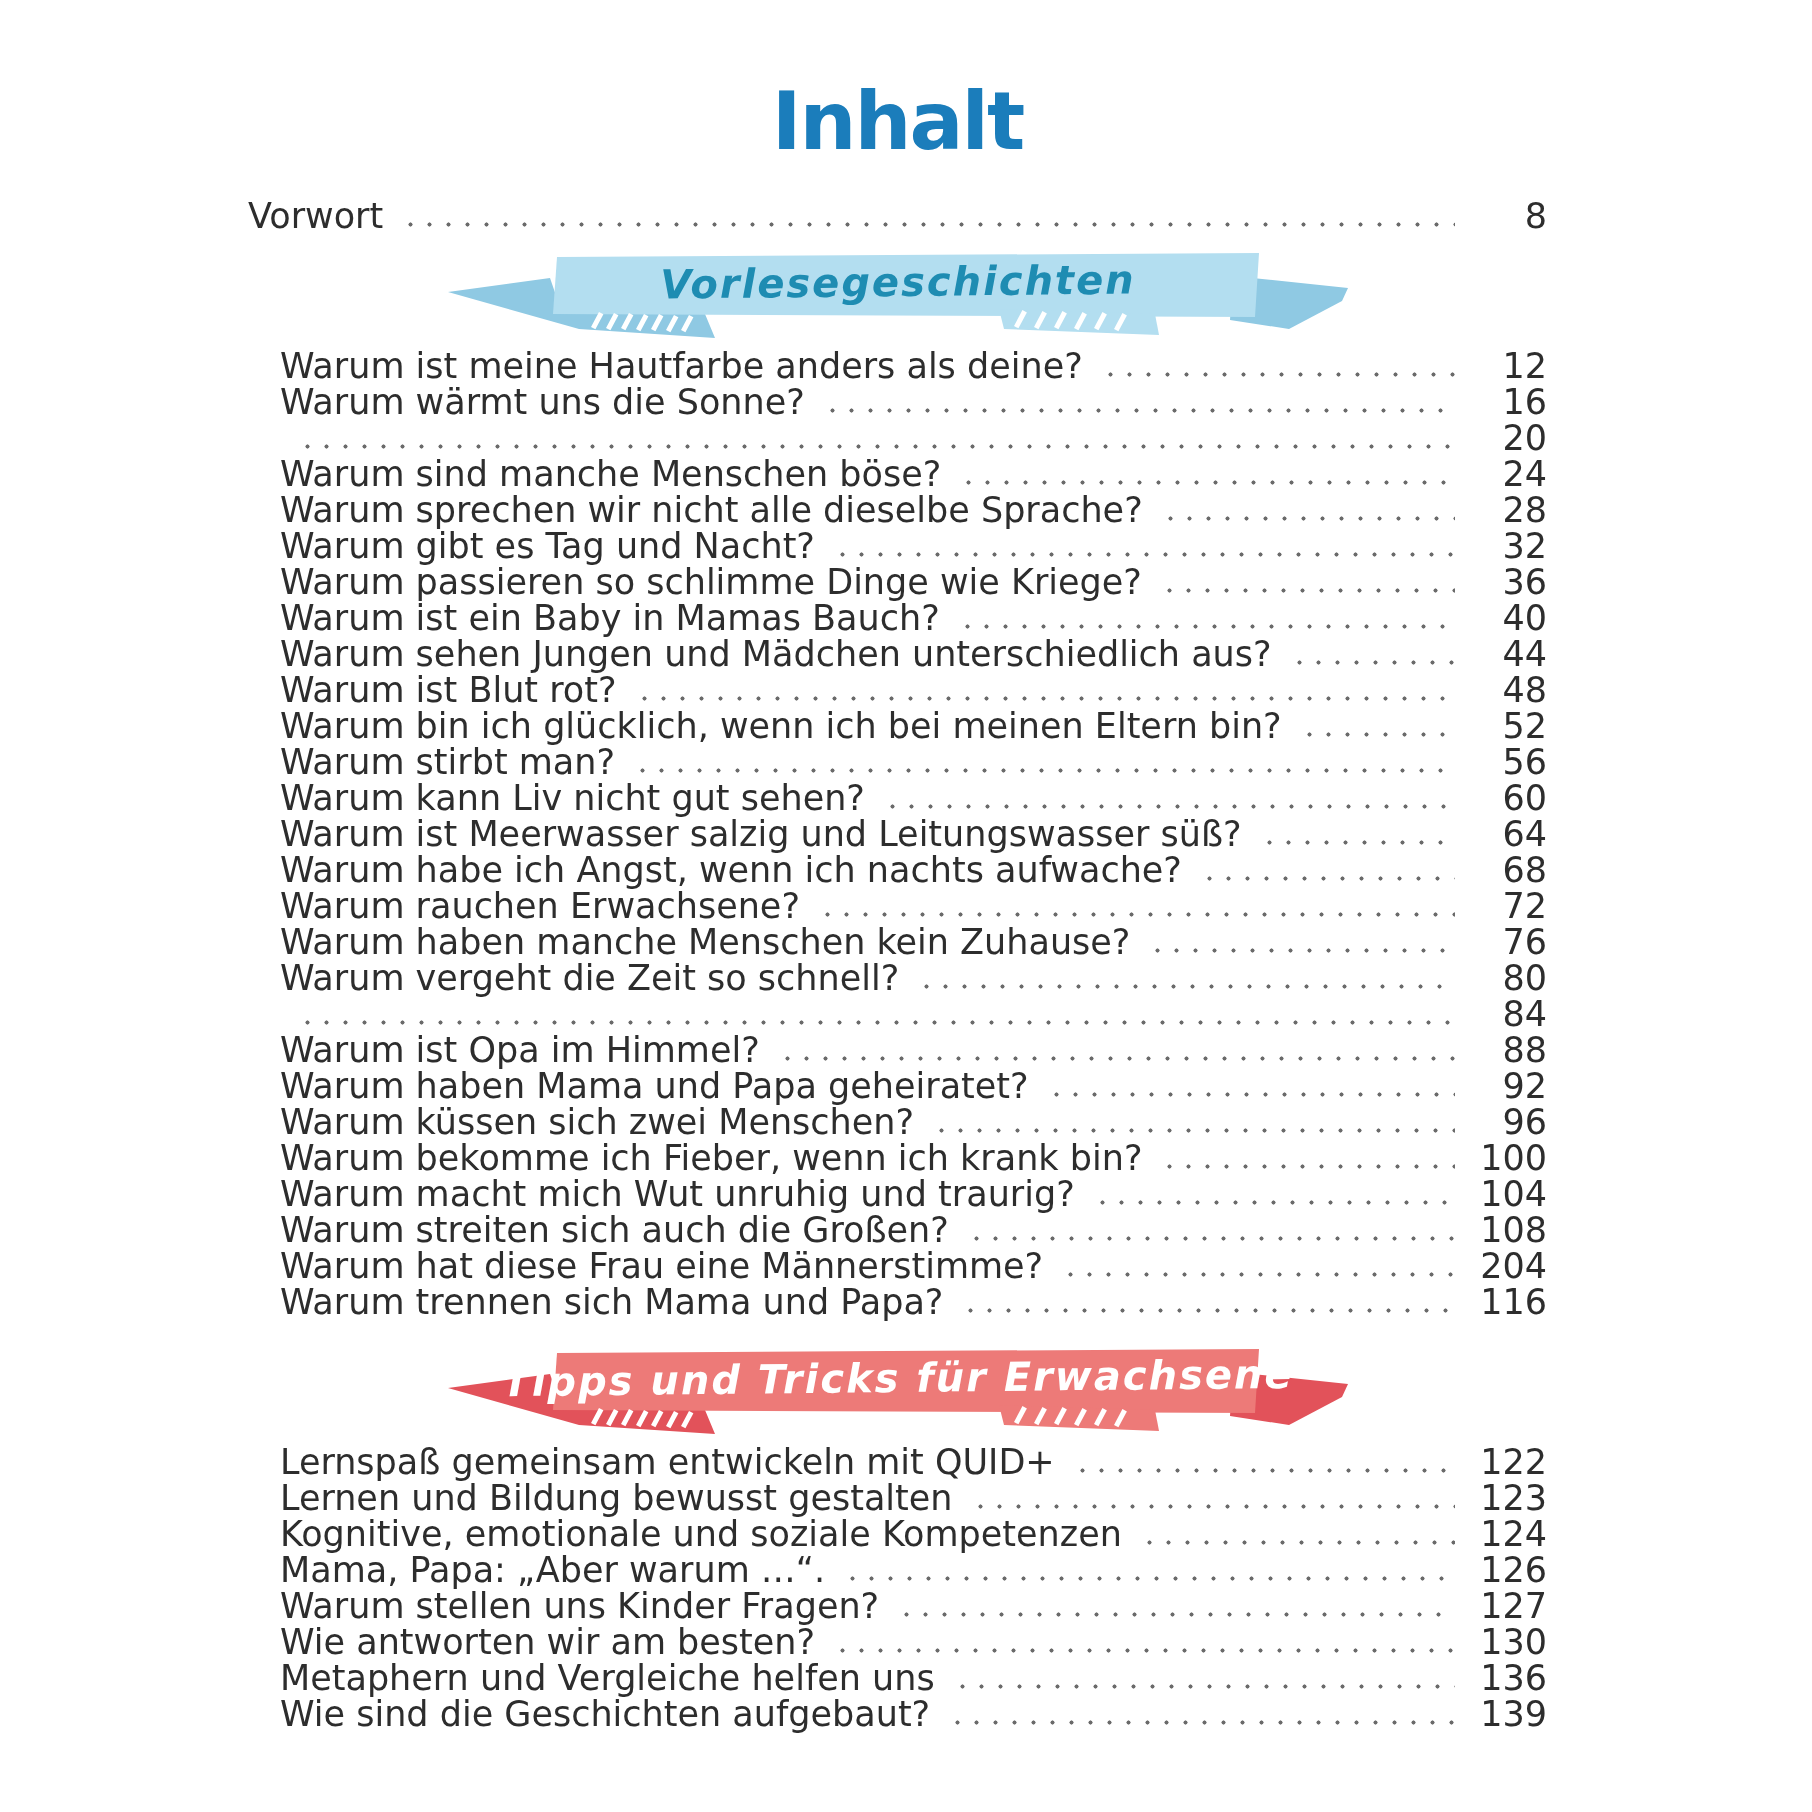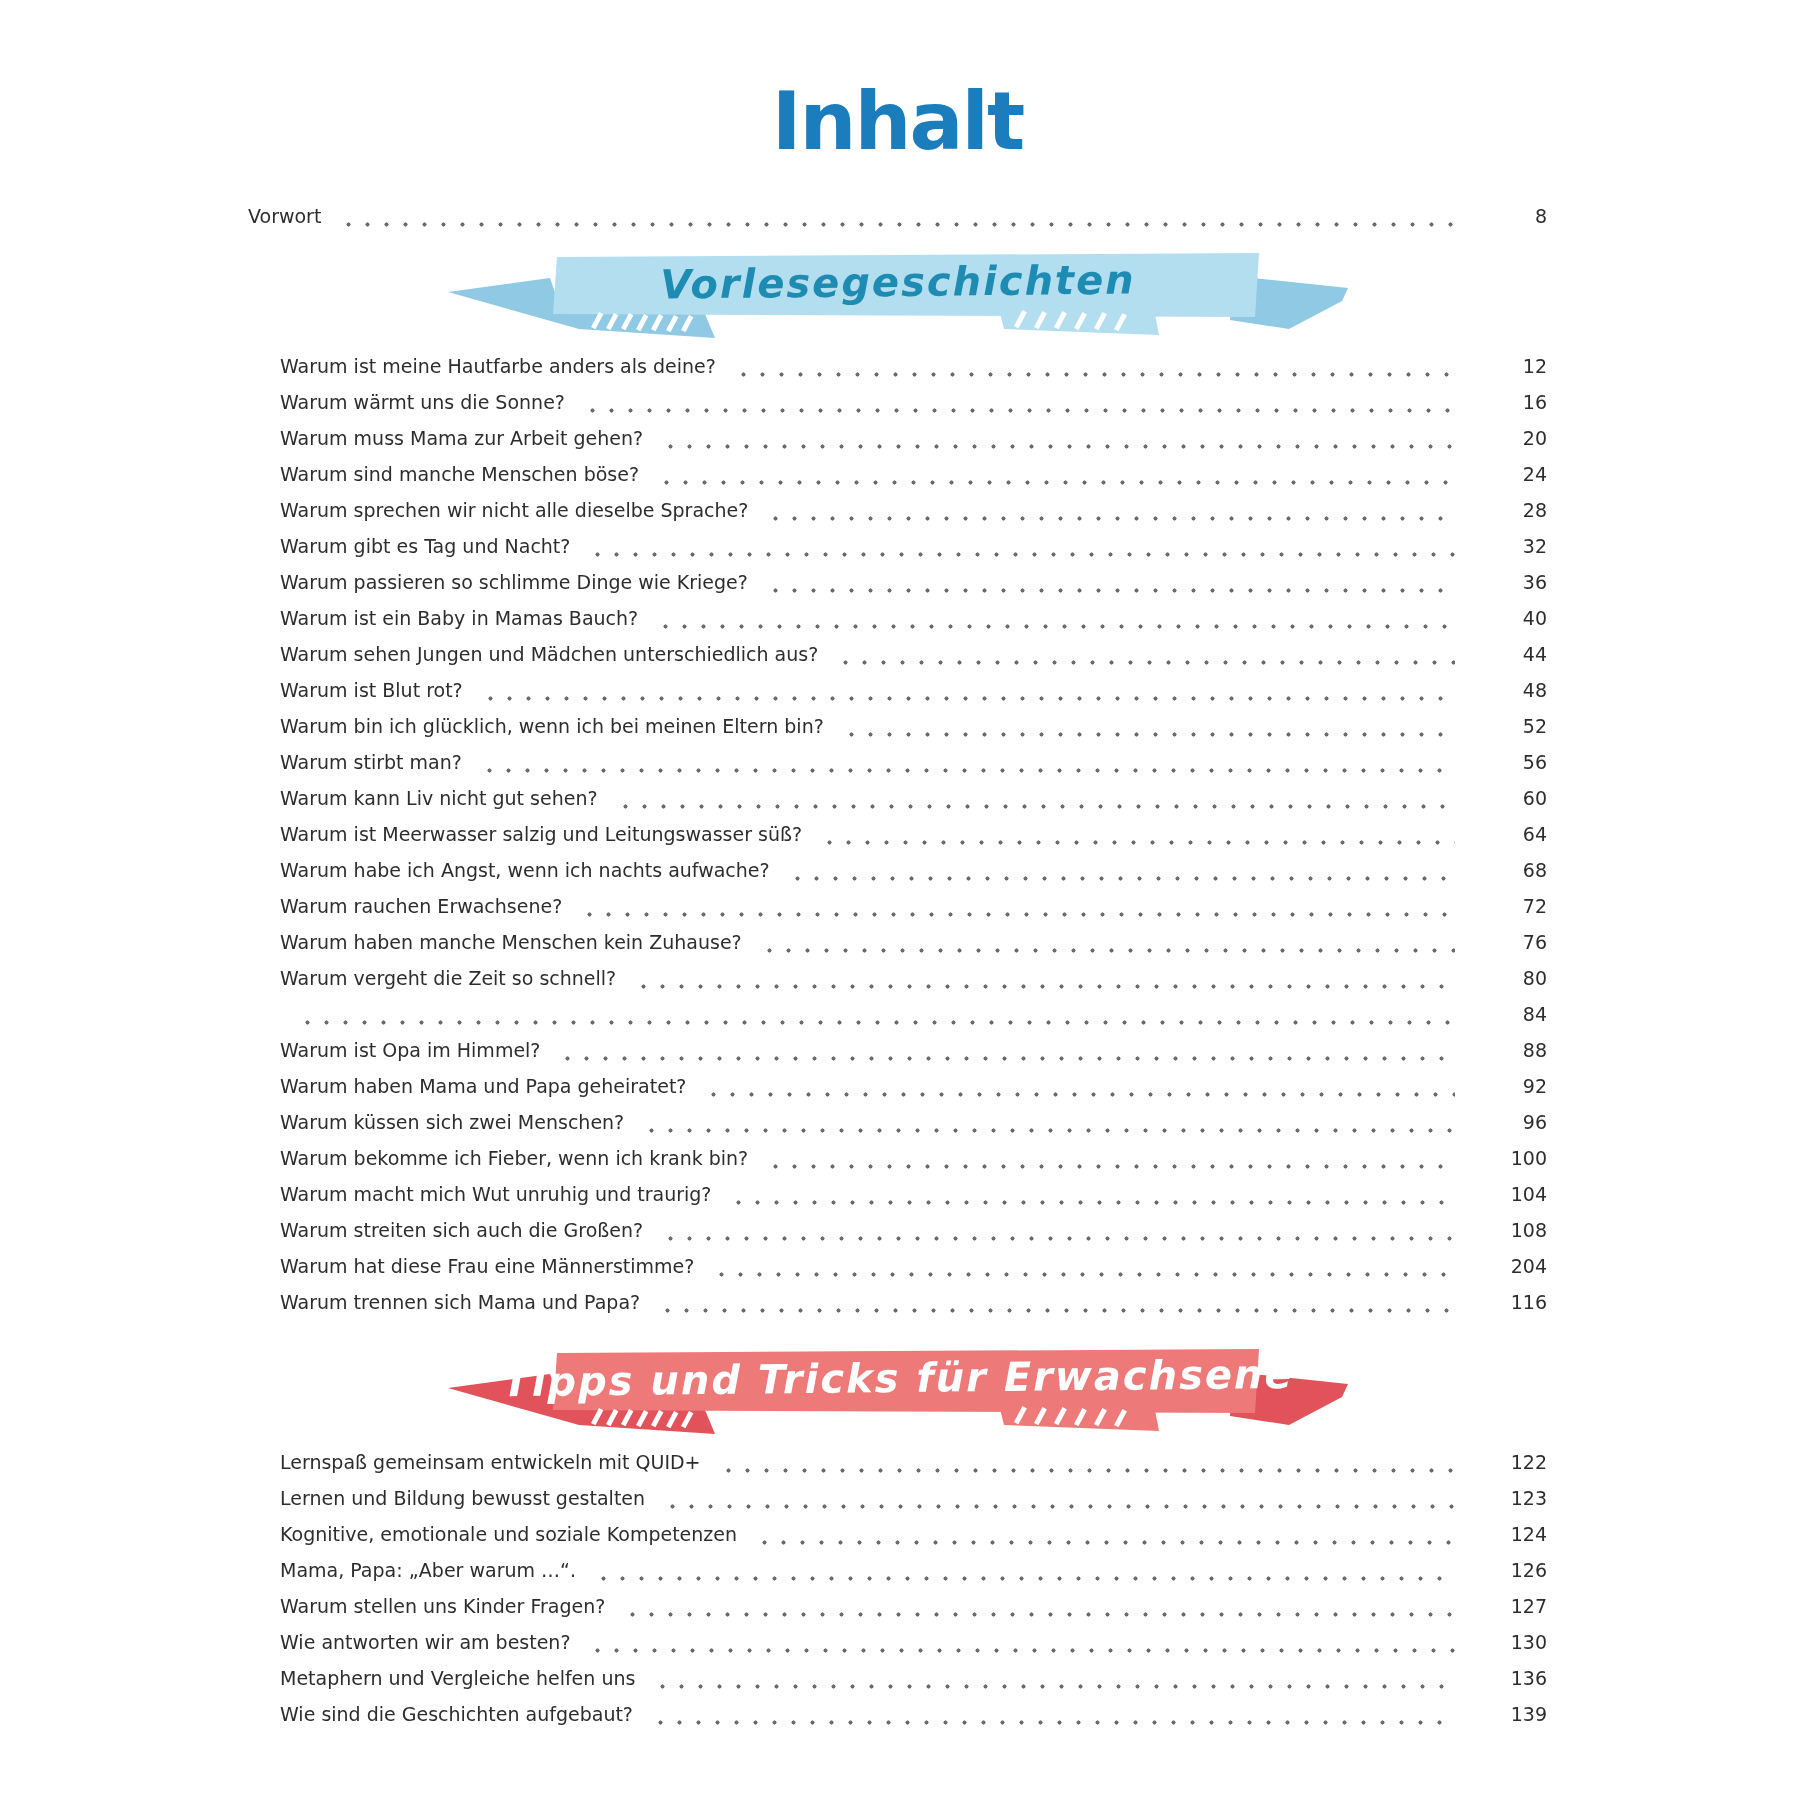--- a/index.html
+++ b/index.html
@@ -20,21 +20,21 @@
     font-size:80px;
     line-height:96px;
     font-weight:800;
     letter-spacing:-2px;
     color:var(--title-blue);
   }
   .toc-row{
     display:flex;
     align-items:flex-start;
     line-height:36px;
-    font-size:19px;
+    font-size:35px;
     color:var(--text-dark);
   }
   .toc-row .t{white-space:nowrap;}
   .toc-row .leader{
     flex:1;
     align-self:flex-end;
     height:9px;
     margin:0 14px 7px 12px;
     background-image:radial-gradient(circle,var(--dot-gray) 1.8px,transparent 2.3px);
     background-size:19px 9px;
@@ -124,21 +124,20 @@
         <span class="p">12</span>
       </div>
 
       <div class="toc-row">
         <span class="t">Warum wärmt uns die Sonne?</span>
         <span class="leader"></span>
         <span class="p">16</span>
       </div>
 
       <div class="toc-row">
-        <span class="t">Warum muss Mama zur Arbeit gehen?</span>
         <span class="leader"></span>
         <span class="p">20</span>
       </div>
 
       <div class="toc-row">
         <span class="t">Warum sind manche Menschen böse?</span>
         <span class="leader"></span>
         <span class="p">24</span>
       </div>
 

